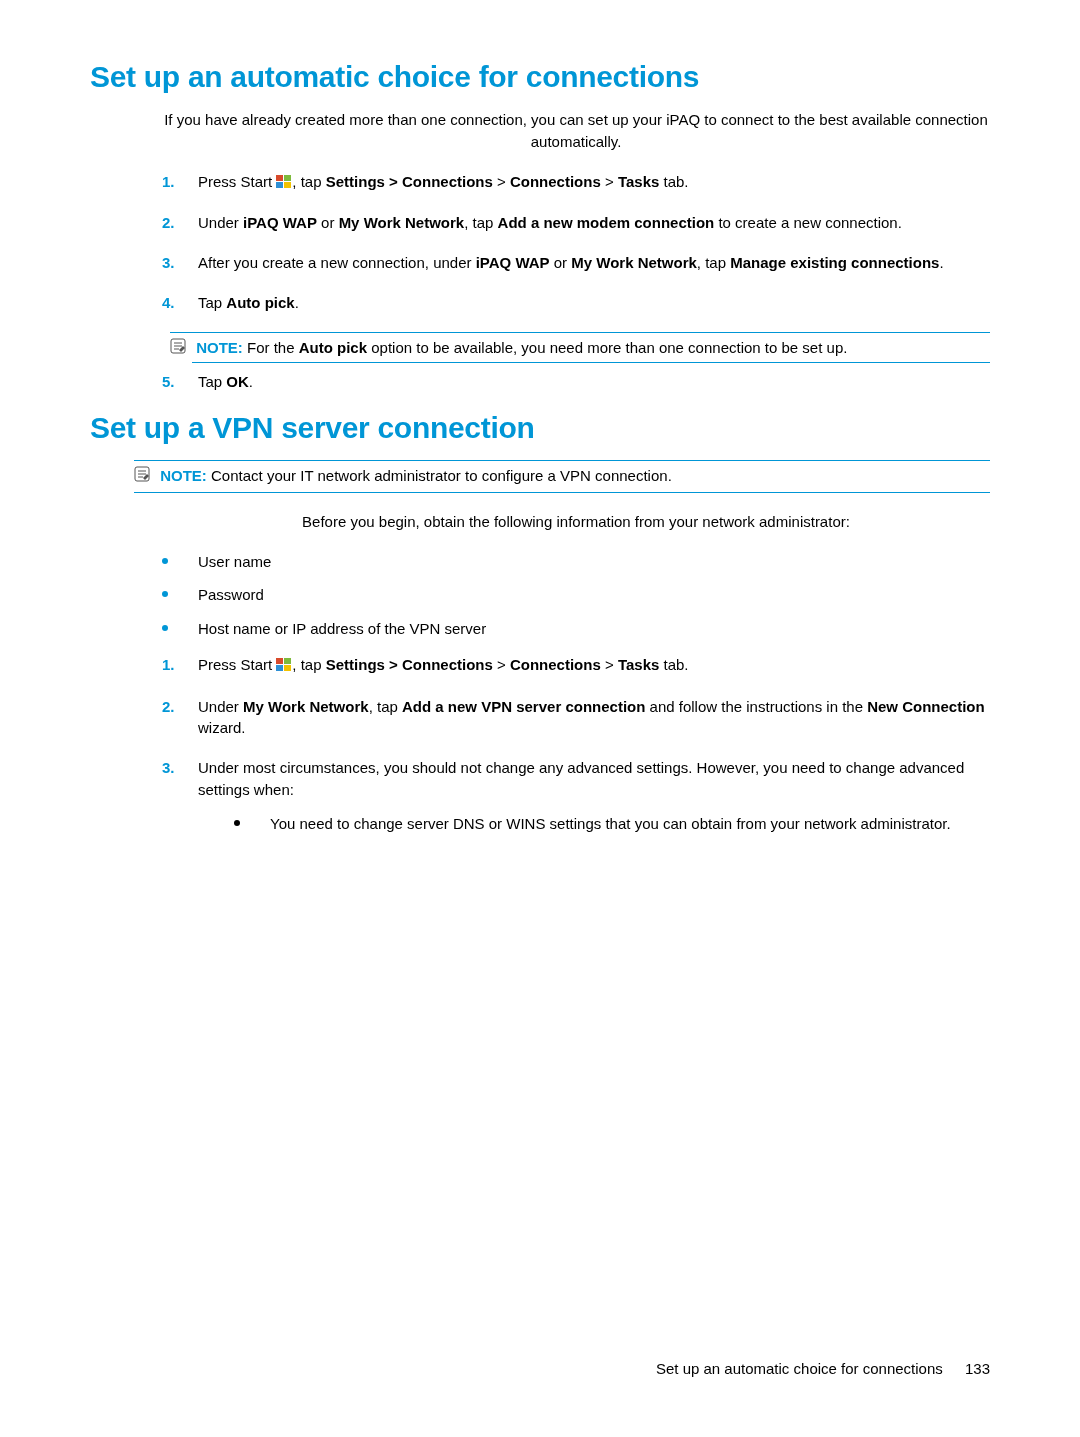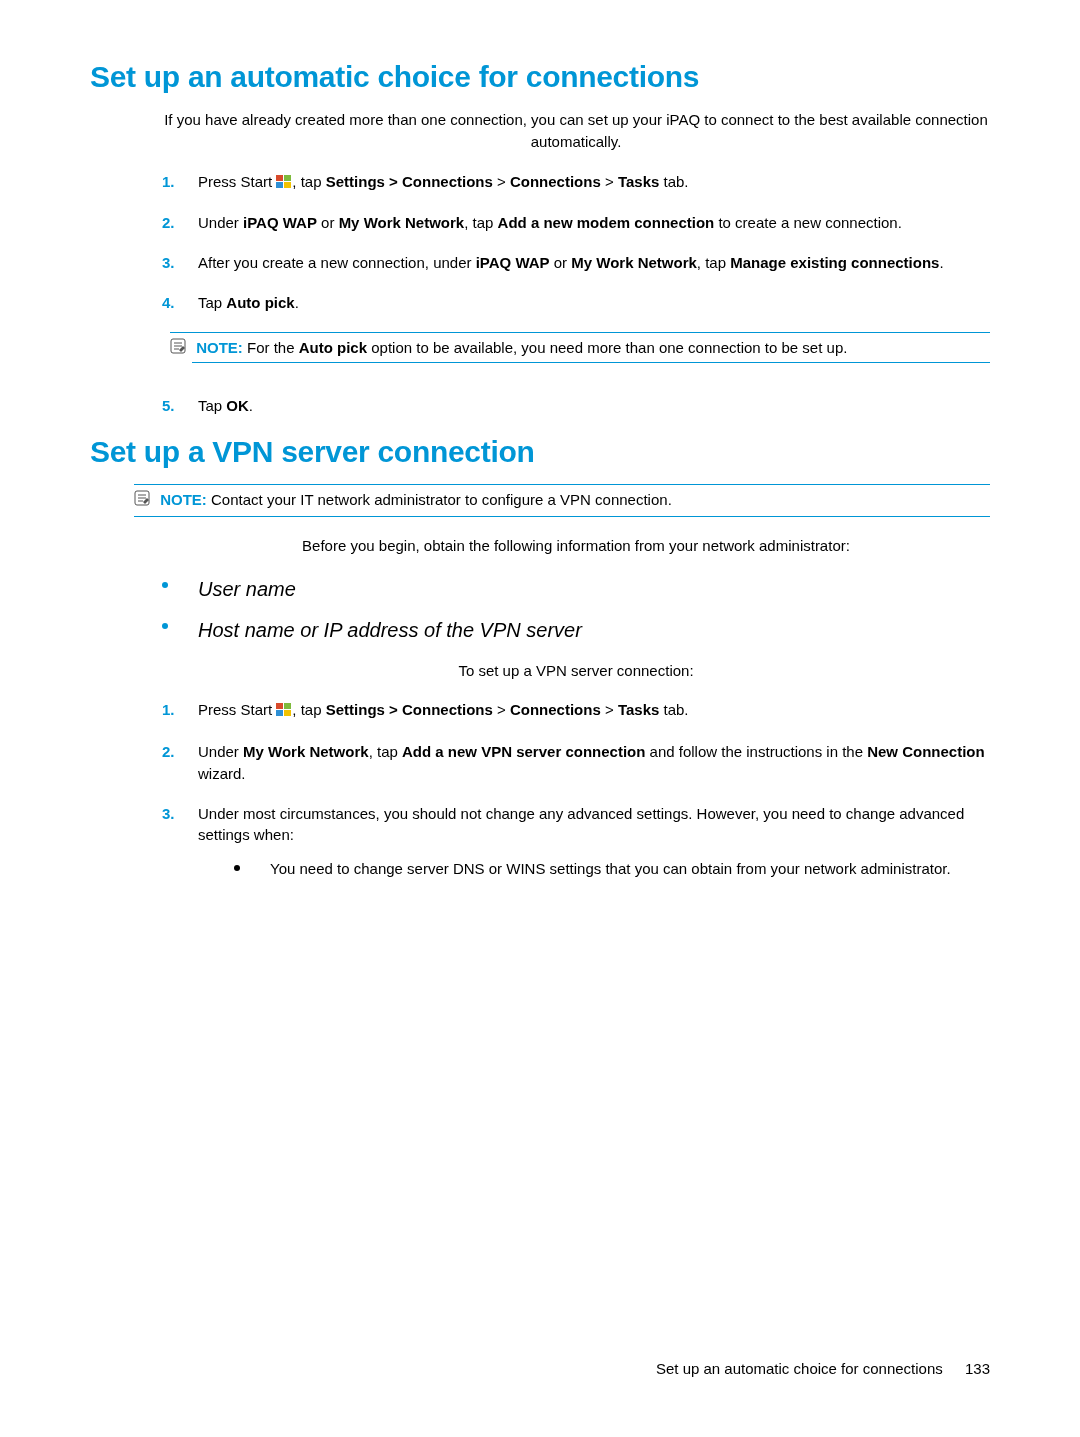--- a/index.html
+++ b/index.html
@@ -83,24 +83,23 @@
     font-weight: bold;
   }
   ul.bullets {
     list-style: none;
     padding: 0;
     margin: 0 0 14px 72px;
   }
   ul.bullets > li {
     position: relative;
     padding-left: 36px;
-    font-size: 20px;
+    font-size: 15px;
     line-height: 1.45;
     margin-bottom: 12px;
-    font-style: italic;
   }
   ul.bullets > li::before {
     content: "";
     position: absolute;
     left: 0;
     top: 7px;
     width: 6px;
     height: 6px;
     background: #0096d6;
     border-radius: 50%;
@@ -171,21 +170,21 @@
     <li>
       <span class="step-num">3.</span>
       <span>After you create a new connection, under </span><b>iPAQ WAP</b><span> or </span><b>My Work Network</b><span>, tap </span><b>Manage existing connections</b><span>.</span>
     </li>
     <li class="with-inner-note">
       <span class="step-num">4.</span>
       <span>Tap </span><b>Auto pick</b><span>.</span>
     </li>
   </ol>
 
-  <div class="note-block note-rule-top note-rule-bottom-half" style="margin-left:80px; margin-bottom:32px;">
+  <div class="note-block note-rule-top note-rule-bottom-half" style="margin-left:80px; margin-bottom:8px;">
     <span class="note-icon"><svg width="16" height="16">
           <rect x="1" y="1" width="14" height="14" rx="2" fill="none" stroke="#555" stroke-width="1"></rect>
           <line x1="4" y1="5" x2="12" y2="5" stroke="#555" stroke-width="1"></line>
           <line x1="4" y1="8" x2="12" y2="8" stroke="#555" stroke-width="1"></line>
           <line x1="4" y1="11" x2="9" y2="11" stroke="#555" stroke-width="1"></line>
           <path d="M9 12 L13 8 L15 10 L11 14 Z" fill="#555"></path>
         </svg></span>
     <span class="note-label">NOTE:</span>
     <span> </span>
     <span>For the </span><b>Auto pick</b><span> option to be available, you need more than one connection to be set up.</span>
@@ -211,24 +210,24 @@
         </svg></span>
     <span class="note-label">NOTE:</span>
     <span> </span>
     <span>Contact your IT network administrator to configure a VPN connection.</span>
   </div>
 
   <p class="intro">Before you begin, obtain the following information from your network administrator:</p>
 
   <ul class="bullets">
     <li>User name</li>
+    <li>Password</li>
     <li>Host name or IP address of the VPN server</li>
   </ul>
 
-  <p class="intro">To set up a VPN server connection:</p>
 
   <ol class="steps">
     <li>
       <span class="step-num">1.</span>
       <span>Press Start </span><span class="start-icon"><svg width="16" height="14">
             <rect x="0" y="0" width="7" height="6" fill="#d84a2b"></rect>
             <rect x="8" y="0" width="7" height="6" fill="#7eba3c"></rect>
             <rect x="0" y="7" width="7" height="6" fill="#2e8fd4"></rect>
             <rect x="8" y="7" width="7" height="6" fill="#f2c200"></rect>
           </svg></span><span>, tap </span><b>Settings</b><b> &gt; Connections</b><span> &gt; </span><b>Connections</b><span> &gt; </span><b>Tasks</b><span> tab.</span>

